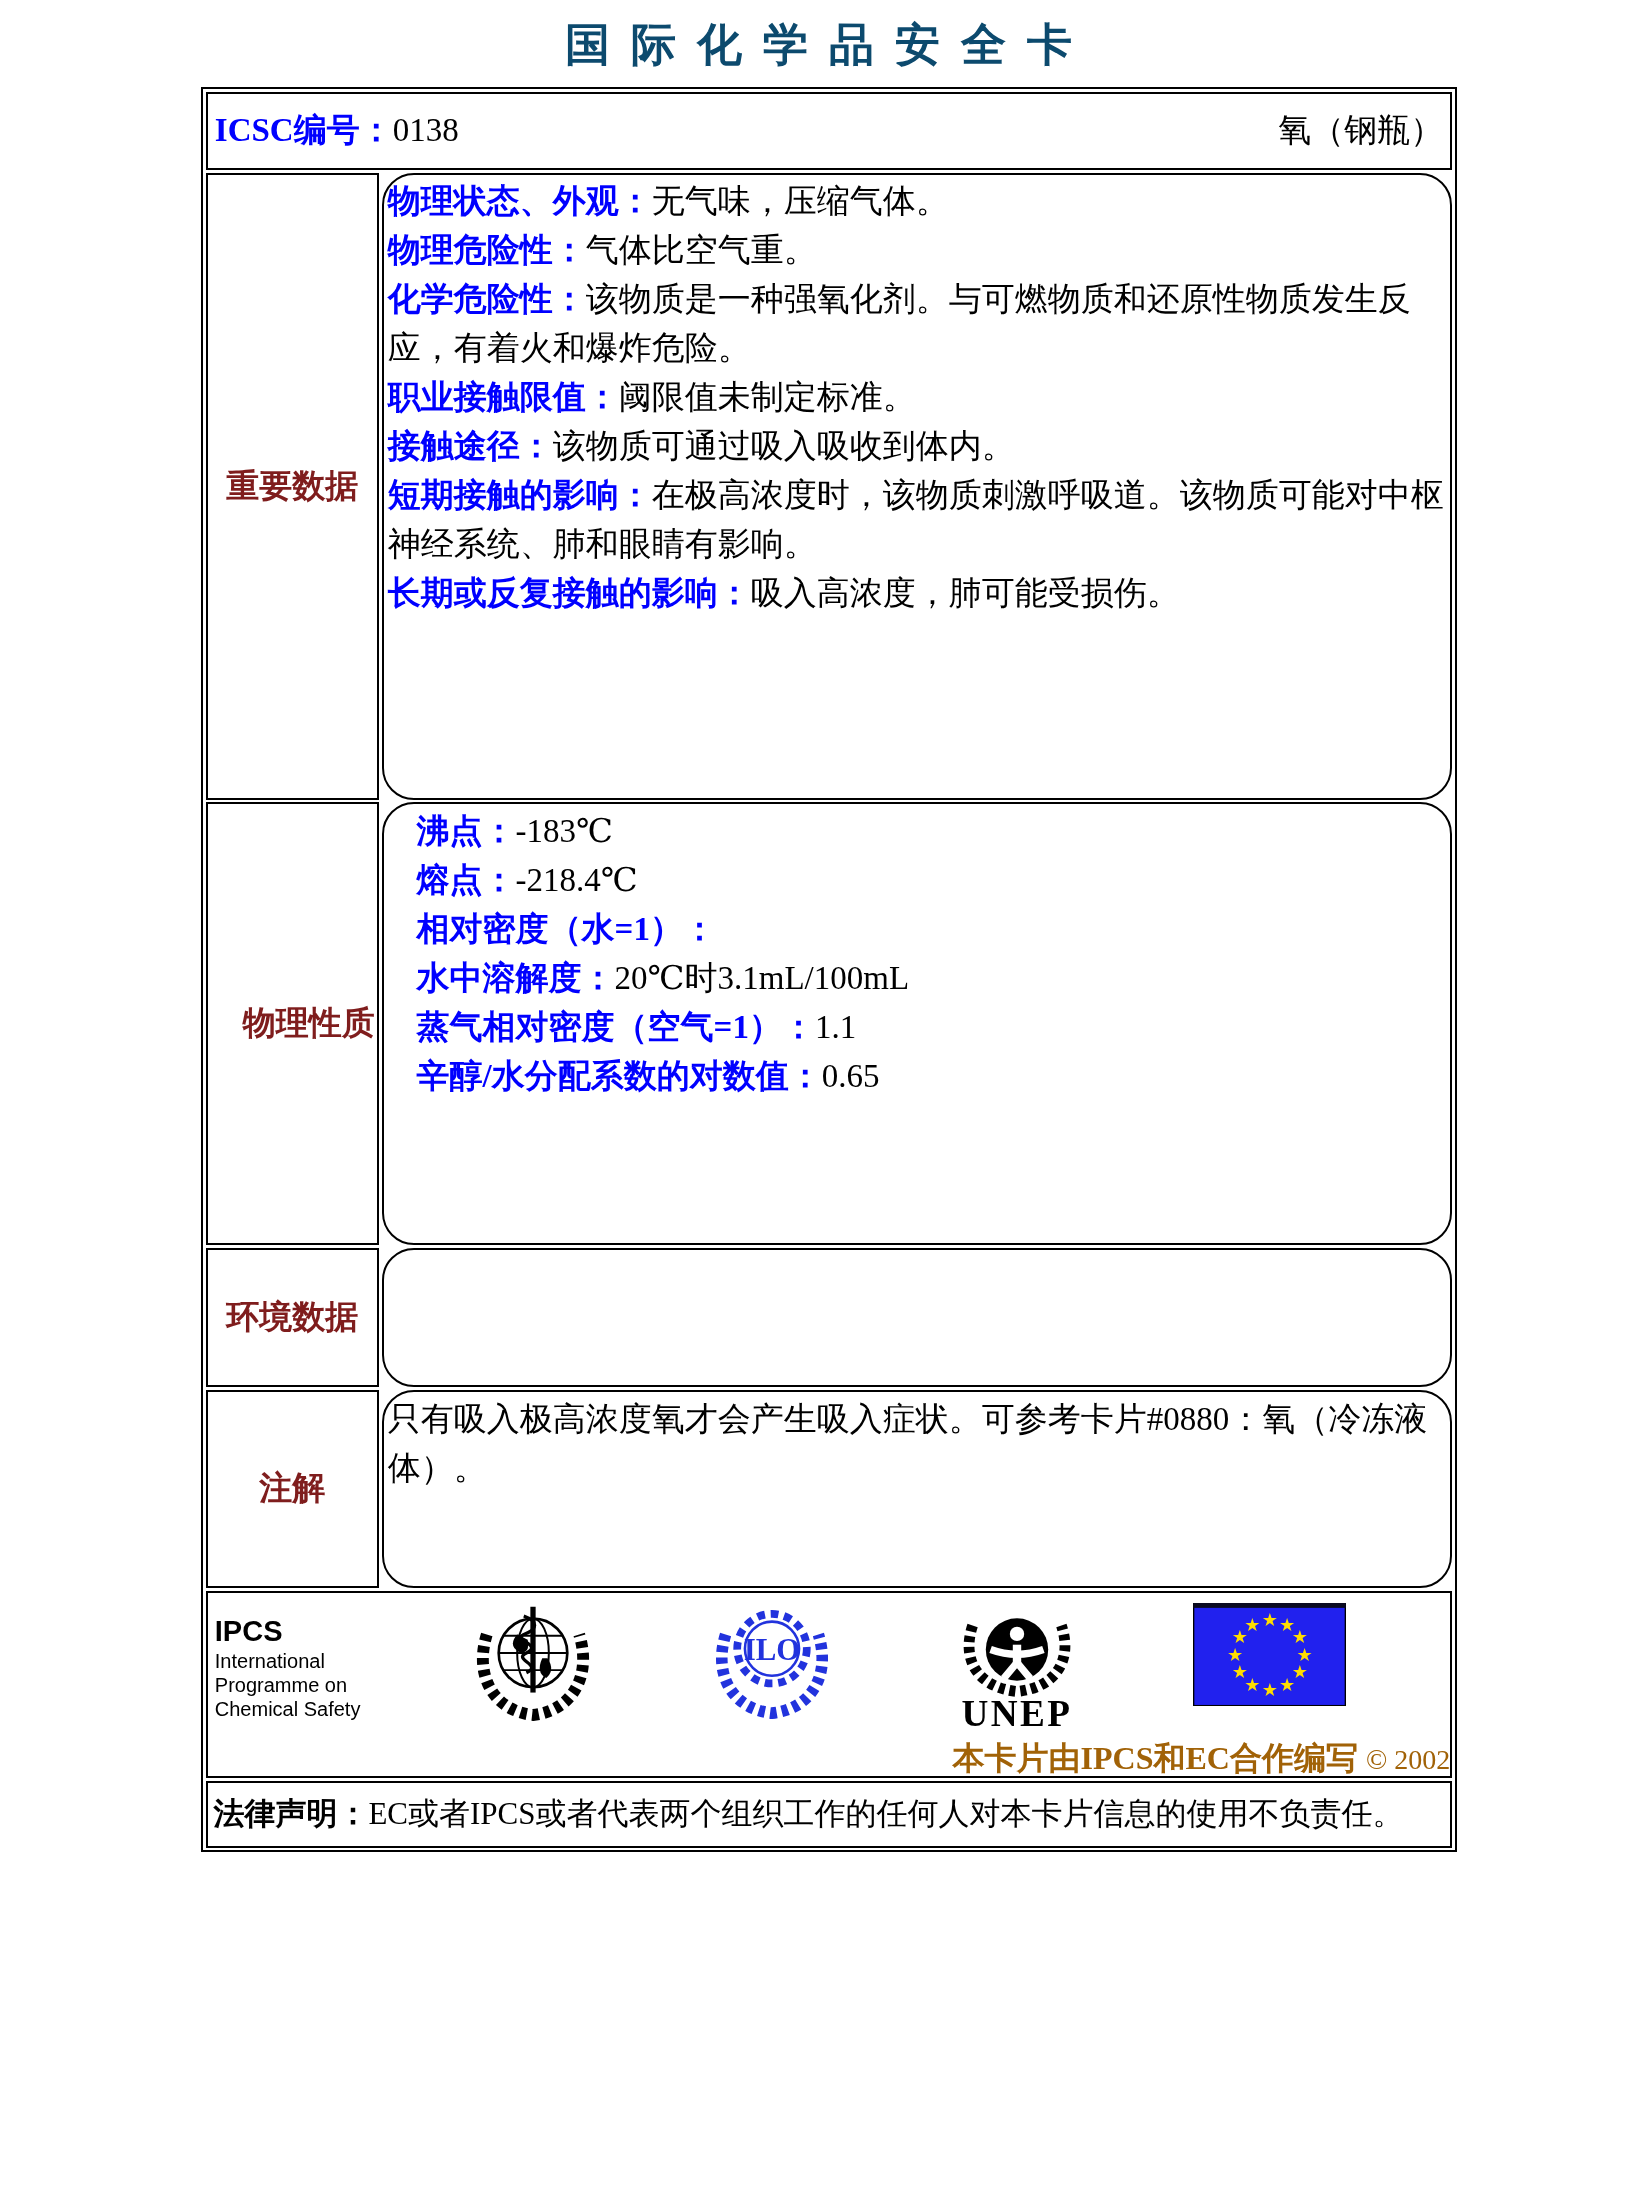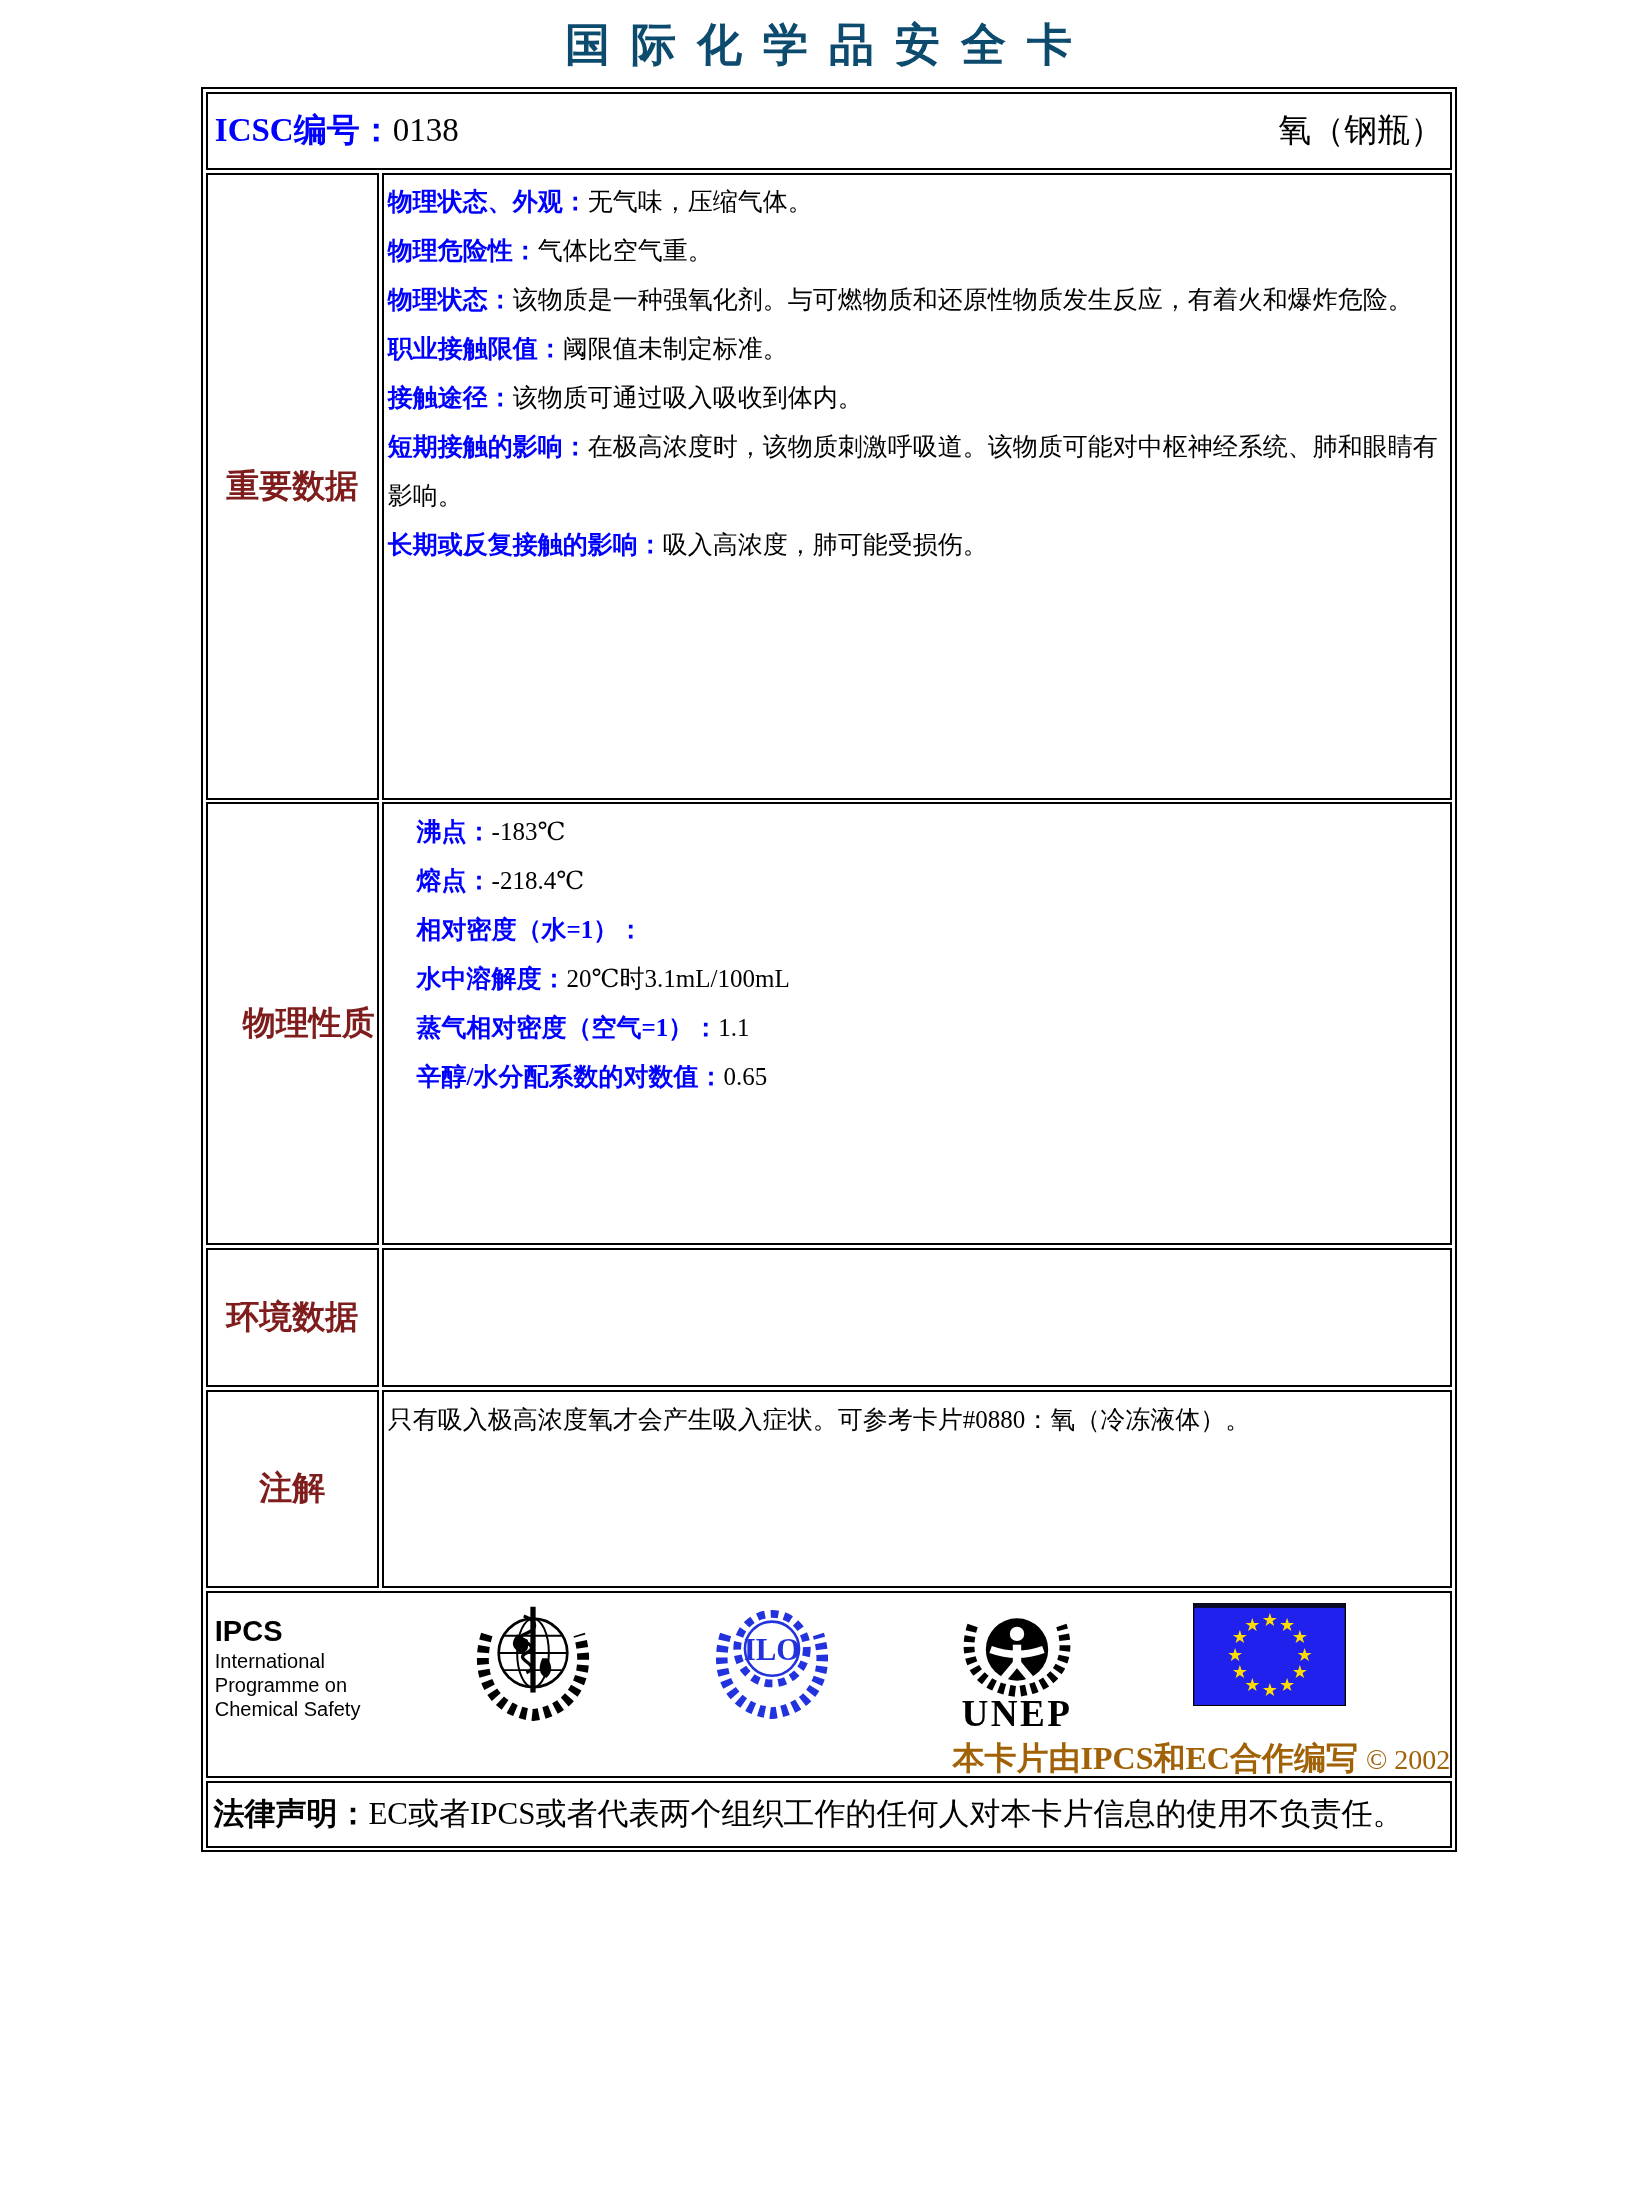--- a/index.html
+++ b/index.html
@@ -17,21 +17,21 @@
     box-sizing:border-box;border:2.8px solid #000;padding:2.8px;
     display:flex;flex-direction:column;gap:2.8px;background:#fff;
   }
   .row{display:flex;gap:2.8px;}
   .cell{border:2.1px solid #000;box-sizing:border-box;background:#fff;overflow:hidden;}
   .full{flex:1;}
   .label-cell{
     flex:0 0 173px;width:173px;display:flex;align-items:center;justify-content:center;
     color:#7f1d1d;font-weight:bold;font-size:33px;text-align:center;
   }
-  .content-cell{flex:1;padding:2.8px 5.6px 0 4.2px;font-size:25px;line-height:49px;}
+  .content-cell{flex:1;padding:2.8px 5.6px 0 4.2px;font-size:33px;line-height:49px;border-radius:32px;}
   .k{color:#0000ff;font-weight:bold;}
   .header-cell{
     display:flex;align-items:center;justify-content:space-between;
     padding:0 7px;font-size:33px;
   }
   .h-header{height:78px;}
   .h-important{height:627px;}
   .h-physical{height:443px;padding-left:33px;}
   .h-environment{height:139px;}
   .h-notes{height:198px;}
@@ -71,21 +71,21 @@
       </span>
       <span>氧（钢瓶）</span>
     </div>
   </div>
 
   <div class="row">
     <div class="cell label-cell h-important">重要数据</div>
     <div class="cell content-cell h-important">
       <div><span class="k">物理状态、外观：</span><span>无气味，压缩气体。</span></div>
       <div><span class="k">物理危险性：</span><span>气体比空气重。</span></div>
-      <div><span class="k">物理状态：</span><span>该物质是一种强氧化剂。与可燃物质和还原性物质发生反应，有着火和爆炸危险。</span></div>
+      <div><span class="k">化学危险性：</span><span>该物质是一种强氧化剂。与可燃物质和还原性物质发生反应，有着火和爆炸危险。</span></div>
       <div><span class="k">职业接触限值：</span><span>阈限值未制定标准。</span></div>
       <div><span class="k">接触途径：</span><span>该物质可通过吸入吸收到体内。</span></div>
       <div><span class="k">短期接触的影响：</span><span>在极高浓度时，该物质刺激呼吸道。该物质可能对中枢神经系统、肺和眼睛有影响。</span></div>
       <div><span class="k">长期或反复接触的影响：</span><span>吸入高浓度，肺可能受损伤。</span></div>
     </div>
   </div>
 
   <div class="row">
     <div class="cell label-cell h-physical">物理性质</div>
     <div class="cell content-cell h-physical">

